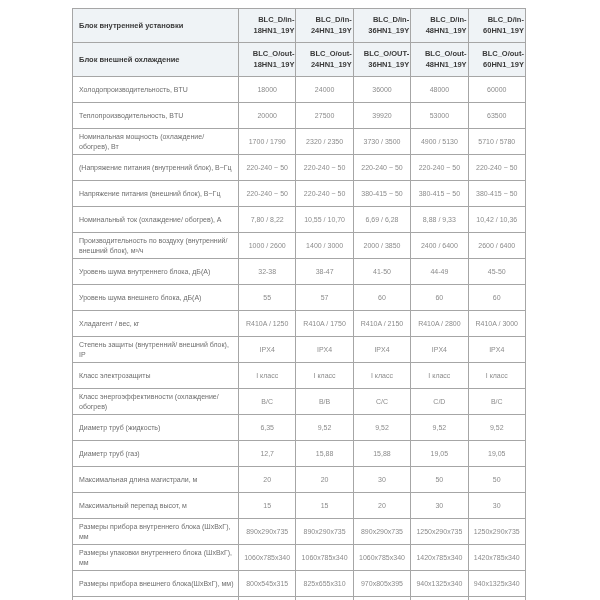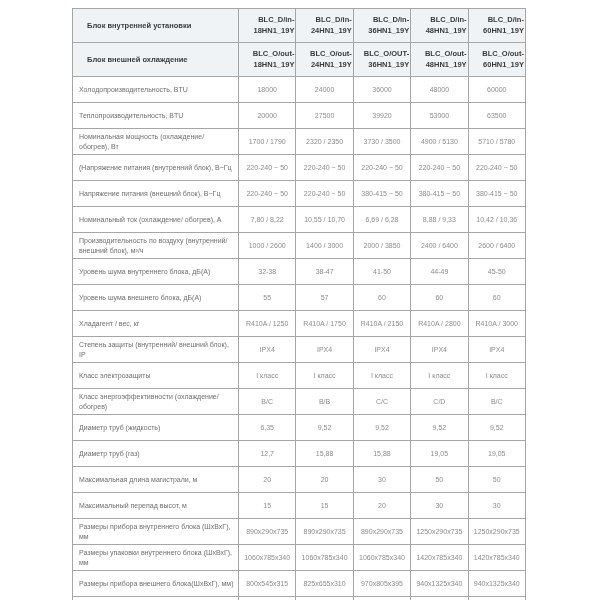--- a/index.html
+++ b/index.html
@@ -28,21 +28,21 @@
   }
   th.header-cell {
     background: #eff3f6;
     color: #3a3a3a;
     font-weight: 700;
     font-size: 7.5px;
     height: 29px;
   }
   th.label-cell {
     text-align: left;
-    padding: 2px 4px 2px 14px;
+    padding: 2px 4px 2px 6px;
   }
   th.model-cell {
     text-align: right;
     white-space: pre-line;
     line-height: 1.45;
     padding: 2px 1px;
   }
   td.label-cell {
     color: #6e6e6e;
     font-size: 7px;

